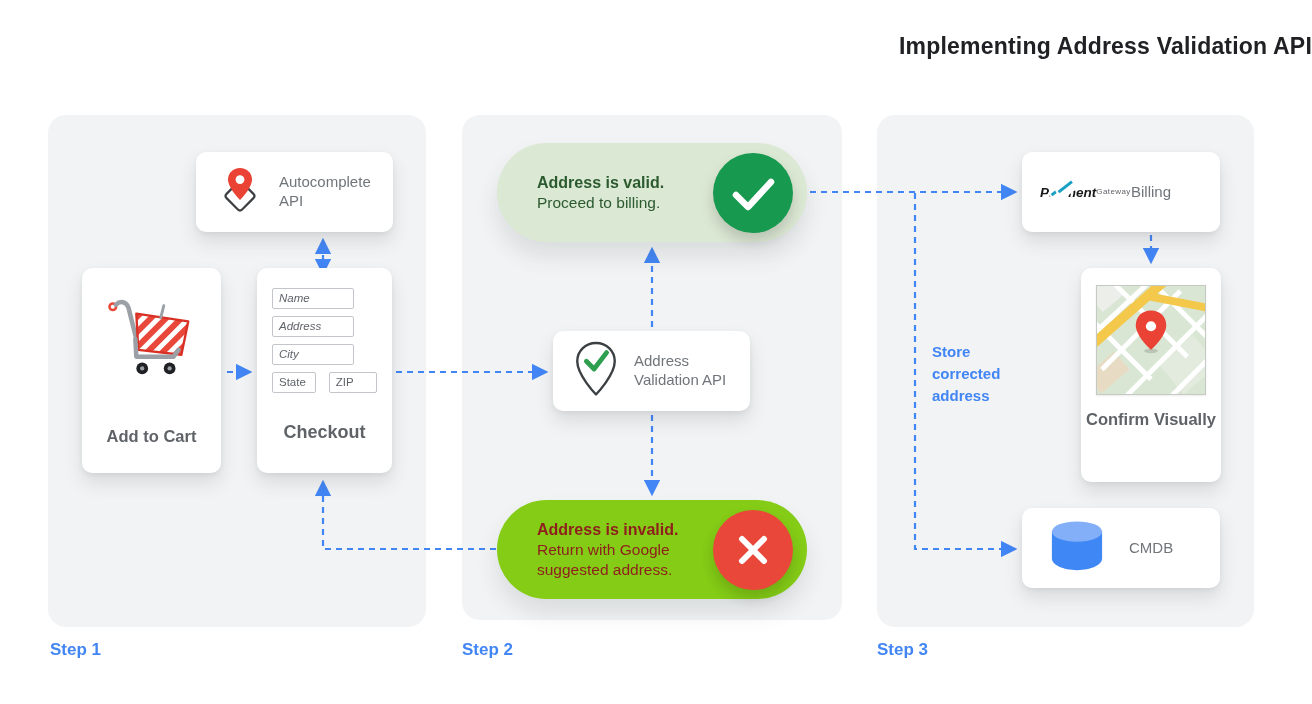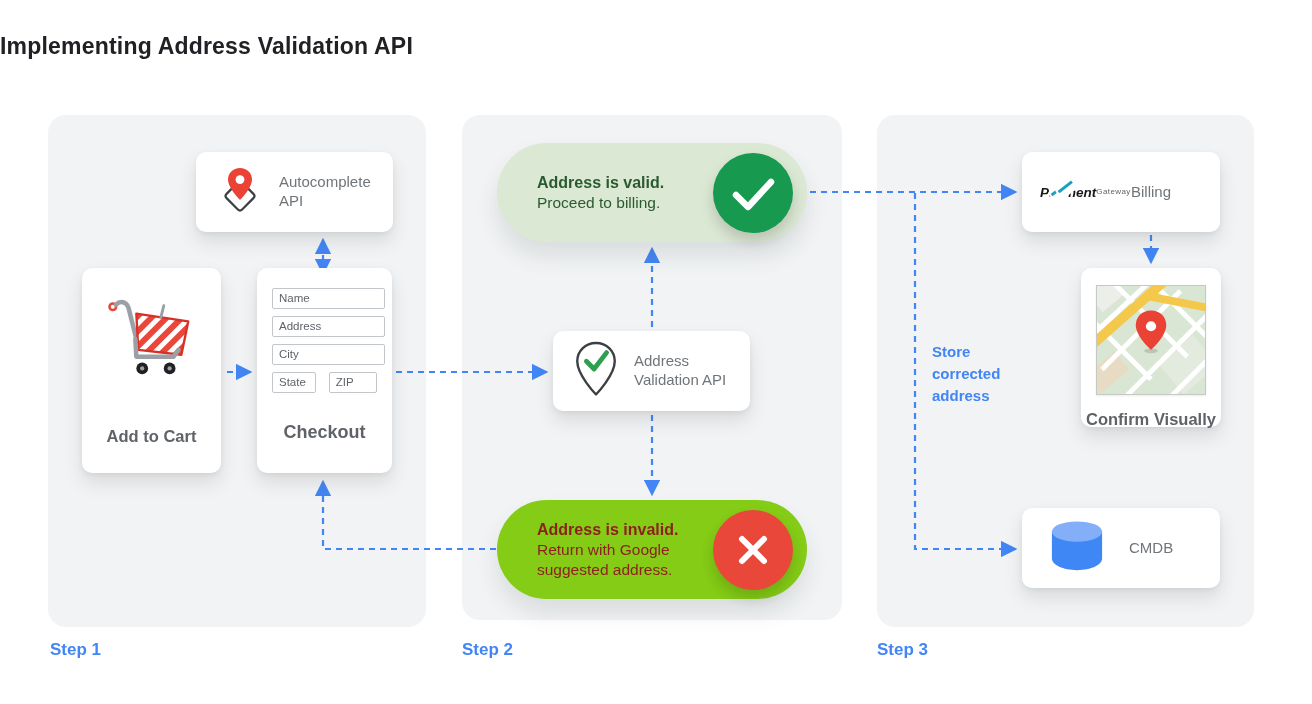--- a/index.html
+++ b/index.html
@@ -1,19 +1,19 @@
 <!DOCTYPE html>
 <html><head>
 <meta charset="utf-8">
 <style>
   * { margin:0; padding:0; box-sizing:border-box; }
   body { background:#ffffff; font-family:"Liberation Sans", sans-serif; }
   .stage { position:relative; width:1312px; height:704px; background:#ffffff; overflow:hidden; }
 
-  .title { position:absolute; left:0; right:0; top:33px; text-align:left;
+  .title { position:absolute; left:0; right:0; top:33px; text-align:right;
            font-size:23px; font-weight:700; color:#202124; letter-spacing:.2px; }
 
   .panel { position:absolute; background:#f1f3f4; border-radius:18px; }
   #panel1 { left:48px;  top:115px; width:378px; height:512px; }
   #panel2 { left:462px; top:115px; width:380px; height:505px; }
   #panel3 { left:877px; top:115px; width:377px; height:512px; }
 
   .step-label { position:absolute; font-size:17px; font-weight:700; color:#4285f4; }
   #step1-label { left:50px;  top:640px; }
   #step2-label { left:462px; top:640px; }
@@ -26,30 +26,30 @@
   .api-card { display:flex; align-items:center; gap:13px; padding:0 14px 0 18px; }
   .api-card .api-label { color:#70757a; font-size:15px; line-height:1.25; }
 
   #autocomplete-card { left:196px; top:152px; width:197px; height:80px; }
   #validation-card   { left:553px; top:331px; width:197px; height:80px; }
   #billing-card      { left:1022px; top:152px; width:198px; height:80px; }
   #cmdb-card         { left:1022px; top:508px; width:198px; height:80px; }
 
   .caption-card { display:flex; flex-direction:column; align-items:center; }
   #addtocart-card { left:82px;  top:268px; width:139px; height:205px; padding-top:26px; }
-  #confirm-card   { left:1081px; top:268px; width:140px; height:159px; padding-top:17px; }
+  #confirm-card   { left:1081px; top:268px; width:140px; height:214px; padding-top:17px; }
   .caption { color:#5f6368; font-size:16.5px; font-weight:700; text-align:center; line-height:1.3; }
   #addtocart-card .caption { margin-top:32px; }
   #confirm-card .caption { margin-top:14px; }
 
   #checkout-card { left:257px; top:268px; width:135px; height:205px; padding:20px 15px 0; }
   .field { border:1.4px solid #c2c6cb; background:#fff; color:#5f6368; font-size:11.5px;
            padding:3px 6px; height:21px; border-radius:2px; margin-bottom:7px; }
   .field-row { display:flex; gap:13px; }
-  .field.full { width:113px; }
+  .field.full { width:82px;font-style:italic; }
   .field.state { width:46px; }
   .field.zip { width:51px; }
   .checkout-caption { color:#5f6368; font-size:18px; font-weight:700; text-align:center; margin-top:22px; }
 
   .pill { position:absolute; width:310px; height:99px; border-radius:60px;
           box-shadow:0 14px 22px rgba(60,64,67,.12); }
   #valid-pill   { left:497px; top:143px; background:#dbe8d3; }
   #invalid-pill { left:497px; top:500px; background:#84cc16; }
   .pill-text { position:absolute; left:40px; right:108px; top:50%; transform:translateY(-50%);
                line-height:1.32; }

